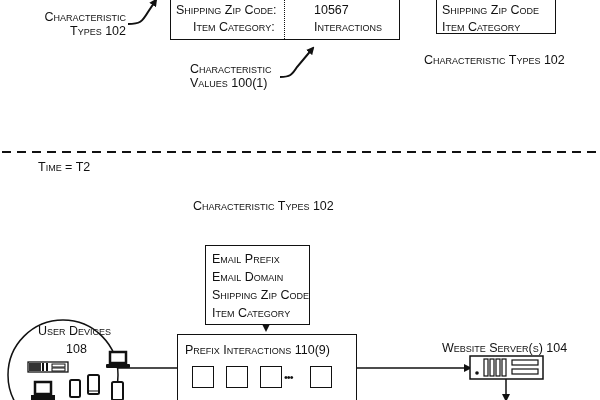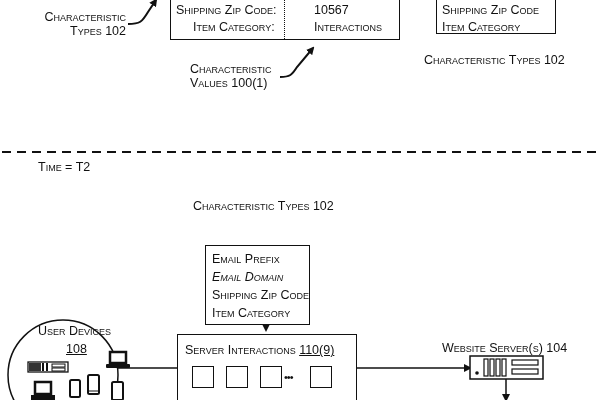--- a/index.html
+++ b/index.html
@@ -2,21 +2,21 @@
 <html><head>
 <meta charset="utf-8">
 <style>
   html, body { margin: 0; padding: 0; background: #ffffff; }
   body { width: 600px; height: 400px; position: relative; overflow: hidden;
          font-family: "Liberation Sans", sans-serif; color: #111; }
   .sc { font-variant: small-caps; }
   .abs { position: absolute; }
   .txt { font-size: 12.5px; line-height: 14px; white-space: nowrap; }
   .box { position: absolute; border: 1.5px solid #111; background: #fff; box-sizing: border-box; }
-  .u { text-decoration: underline; }
+  .u { }
   svg.overlay { position: absolute; left: 0; top: 0; }
   .sq { position: absolute; width: 22px; height: 22px; border: 1.5px solid #111; box-sizing: border-box; background: #fff; }
 </style>
 </head>
 <body>
 
 <svg class="overlay" width="600" height="400" viewBox="0 0 600 400">
   <defs>
     <marker id="ah" markerWidth="8" markerHeight="8" refX="6" refY="4" orient="auto" markerUnits="userSpaceOnUse">
       <path d="M0,0 L8,4 L0,8 Z" fill="#111"></path>
@@ -111,31 +111,31 @@
   <div class="abs txt sc" style="left:5px; top:8px;">Shipping Zip Code</div>
   <div class="abs txt sc" style="left:5px; top:25px;">Item Category</div>
 </div>
 <div class="abs txt sc" style="left:424px; top:53px;">Characteristic Types 102</div>
 
 <div class="abs txt sc" style="left:38px; top:160px;">Time = T2</div>
 
 <div class="abs txt sc" style="left:193px; top:199px;">Characteristic Types 102</div>
 <div class="box" style="left:205px; top:217px; width:105px; height:80px;margin-top:28px;">
   <div class="abs txt sc" style="left:6px; top:6px;">Email Prefix</div>
-  <div class="abs txt sc" style="left:6px; top:24px;font-style:italic;">Email Domain</div>
+  <div class="abs txt sc" style="left:6px; top:24px;">Email Domain</div>
   <div class="abs txt sc" style="left:6px; top:42px;">Shipping Zip Code</div>
   <div class="abs txt sc" style="left:6px; top:60px;">Item Category</div>
 </div>
 
 <div class="abs txt sc" style="left:38px; top:324px;">User Devices</div>
 <div class="abs txt u" style="left:66px; top:342px;">108</div>
 
 <div class="box" style="left:177px; top:334px; width:180px; height:70px;">
   <div class="abs txt sc" style="left:7px; top:8px;">
-    <span>Server Interactions</span>
+    <span>Prefix Interactions</span>
     <span class="u">110(9)</span>
   </div>
   <div class="sq" style="left:14px; top:31px;"></div>
   <div class="sq" style="left:48px; top:31px;"></div>
   <div class="sq" style="left:82px; top:31px;"></div>
   <div class="abs" style="left:106px; top:36px; font-size:11px; letter-spacing:-1px;">•••</div>
   <div class="sq" style="left:132px; top:31px;"></div>
 </div>
 
 <div class="abs txt sc" style="left:442px; top:341px;">Website Server(s) 104</div>

